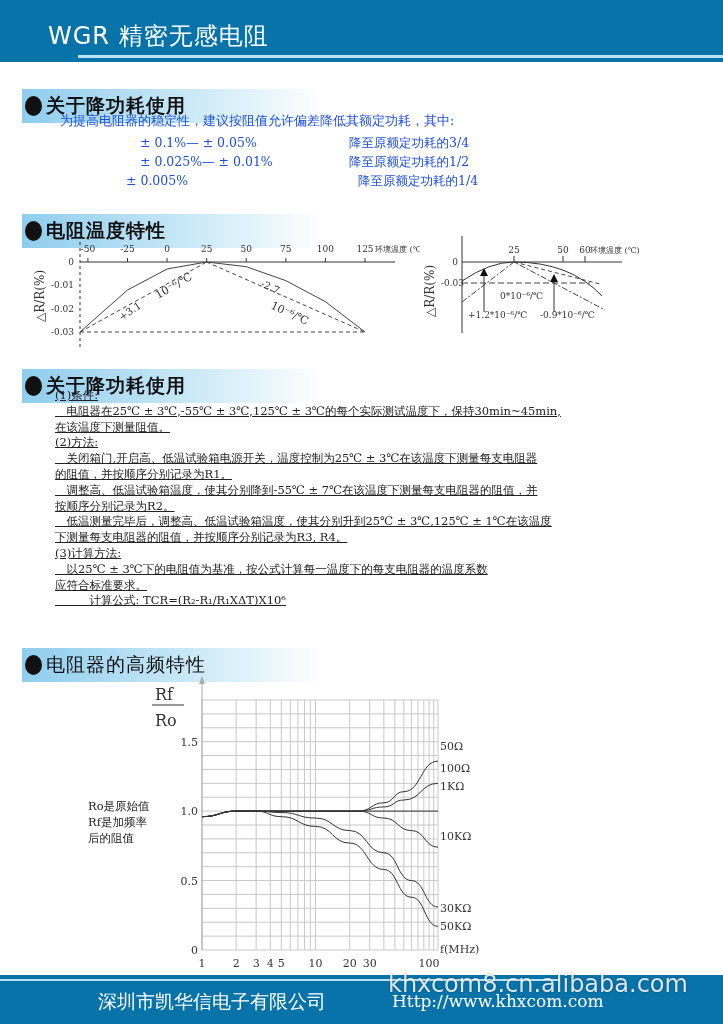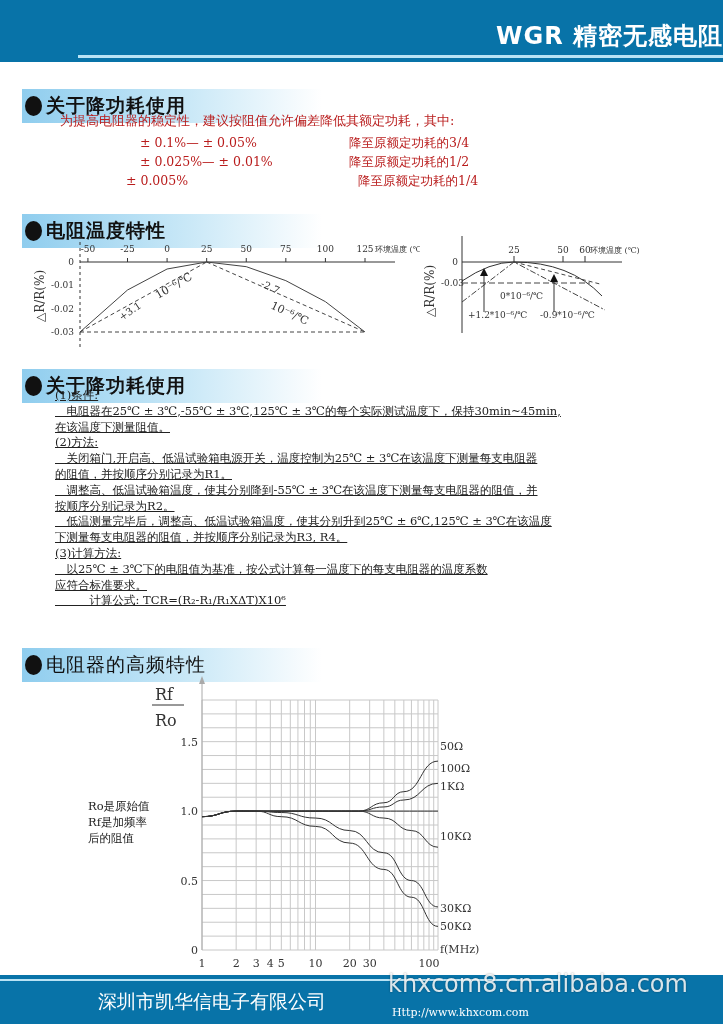--- a/index.html
+++ b/index.html
@@ -1,33 +1,33 @@
 <!DOCTYPE html>
 <html><head>
 <meta charset="utf-8">
 <style>
   * { margin: 0; padding: 0; box-sizing: border-box; }
   body { width: 723px; height: 1024px; background: #ffffff; position: relative; overflow: hidden;
          font-family: "DejaVu Serif", serif; color: #222; }
   .header { position: absolute; left: 0; top: 0; width: 723px; height: 62px; background: #0873a8; }
   .header .line { position: absolute; left: 78px; right: 0; top: 55px; height: 3px; background: #b9e3f5; }
-  .header .title { position: absolute; left: 0; right: 0; top: 20px; text-align: right; color: #fff;
-                   font-family: "DejaVu Sans", sans-serif; font-weight: bold; font-size: 24px; letter-spacing: 1px; padding-left: 48px; }
+  .header .title { position: absolute; left: 0; right: 0; top: 20px; text-align: left; color: #fff;
+                   font-family: "DejaVu Sans", sans-serif; font-weight: normal; font-size: 24px; letter-spacing: 1px; padding-left: 48px; }
   .sec { position: absolute; left: 22px; width: 300px; height: 34px;
          background: linear-gradient(to right, #8fcdee 0%, #c9e8f7 55%, rgba(255,255,255,0) 100%);
          display: flex; align-items: center; margin-top: 19px; }
   .sec .dot { width: 17px; height: 20px; border-radius: 50%; background: #111; margin-left: 3px; margin-right: 4px; }
   .sec .label { font-family: "DejaVu Sans", sans-serif; font-weight: bold; font-size: 19px; color: #111; letter-spacing: 1px; }
-  .txt { position: absolute; font-size: 12.5px; color: #b91c1c; white-space: nowrap; }
+  .txt { position: absolute; font-size: 12.5px; color: #1d4ed8; white-space: nowrap; }
   .body-text { position: absolute; left: 55px; width: 640px; font-size: 11.5px; line-height: 15.8px; color: #222; }
   .body-text p { white-space: nowrap; text-decoration: underline; }
   .footer { position: absolute; left: 0; top: 975px; width: 723px; height: 49px; background: #0873a8; }
   .footer .line { position: absolute; left: 0; width: 560px; top: 4px; height: 2px; background: #b9e3f5; }
   .footer .company { position: absolute; left: 90px; top: 14px; color: #fff; font-family: "DejaVu Sans", sans-serif; font-size: 19px; margin-left: 8px; }
-  .footer .url { position: absolute; left: 392px; top: 16px; color: #fff; font-size: 11px; margin-top: 15px; }
+  .footer .url { position: absolute; left: 392px; top: 16px; color: #fff; font-size: 17px; }
   .wm { position: absolute; left: 388px; top: 970px; color: rgba(255,255,255,0.85); font-family: "DejaVu Sans", sans-serif; font-size: 24px;
         text-shadow: 0 0 2px rgba(0,0,0,0.4); }
   svg text { font-family: "DejaVu Serif", serif; }
 </style>
 </head>
 <body>
 
 <div class="header">
   <div class="title">WGR 精密无感电阻</div>
   <div class="line"></div>
@@ -119,23 +119,23 @@
   <span class="dot"></span>
   <span class="label">关于降功耗使用</span>
 </div>
 <div class="body-text" style="top:388px" id="calc-text">
     <p>(1)条件:</p>
     <p>　电阻器在25℃ ± 3℃,-55℃ ± 3℃,125℃ ± 3℃的每个实际测试温度下，保持30min~45min,</p>
     <p>在该温度下测量阻值。</p>
     <p>(2)方法:</p>
     <p>　关闭箱门,开启高、低温试验箱电源开关，温度控制为25℃ ± 3℃在该温度下测量每支电阻器</p>
     <p>的阻值，并按顺序分别记录为R1。</p>
-    <p>　调整高、低温试验箱温度，使其分别降到-55℃ ± 3℃在该温度下测量每支电阻器的阻值，并</p>
+    <p>　调整高、低温试验箱温度，使其分别降到-55℃ ± 7℃在该温度下测量每支电阻器的阻值，并</p>
     <p>按顺序分别记录为R2。</p>
-    <p>　低温测量完毕后，调整高、低温试验箱温度，使其分别升到25℃ ± 6℃,125℃ ± 3℃在该温度</p>
+    <p>　低温测量完毕后，调整高、低温试验箱温度，使其分别升到25℃ ± 3℃,125℃ ± 1℃在该温度</p>
     <p>下测量每支电阻器的阻值，并按顺序分别记录为R3, R4。</p>
     <p>(3)计算方法:</p>
     <p>　以25℃ ± 3℃下的电阻值为基准，按公式计算每一温度下的每支电阻器的温度系数</p>
     <p>应符合标准要求。</p>
     <p>　　　计算公式: TCR=(R₂-R₁/R₁XΔT)X10⁶</p>
   </div>
 
 <div class="sec" style="top:629px">
   <span class="dot"></span>
   <span class="label" style="font-weight:normal">电阻器的高频特性</span>

